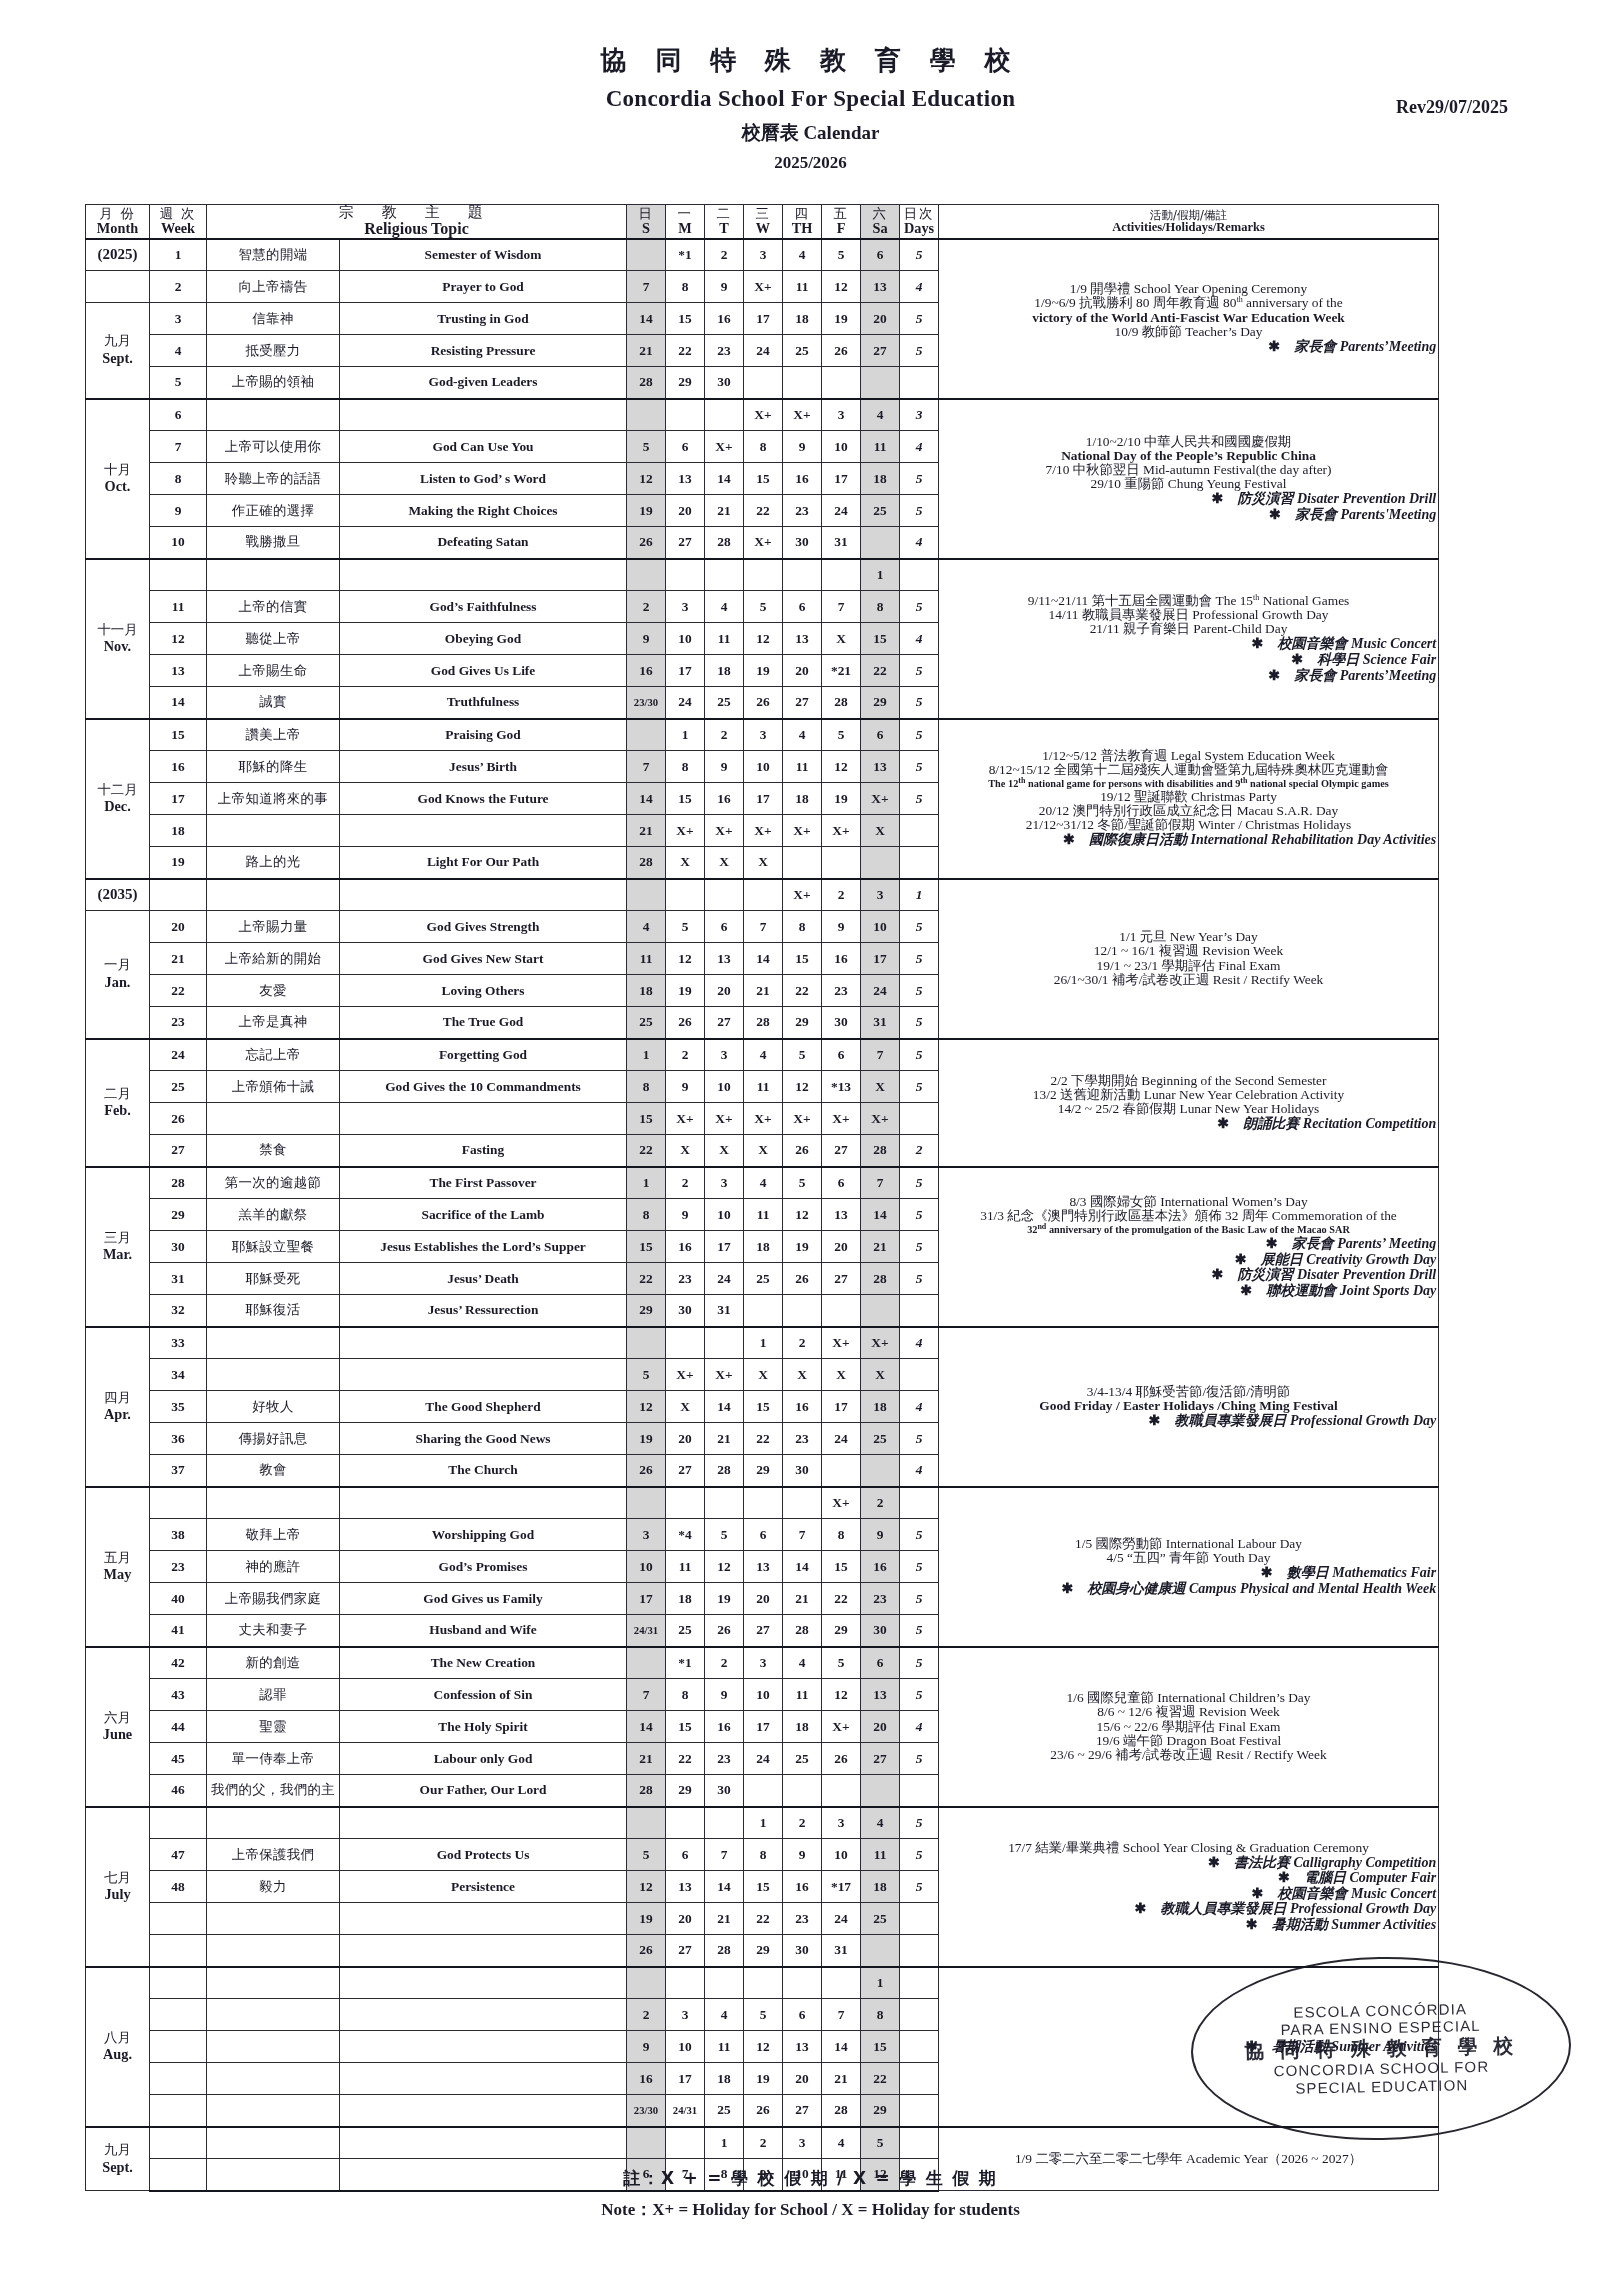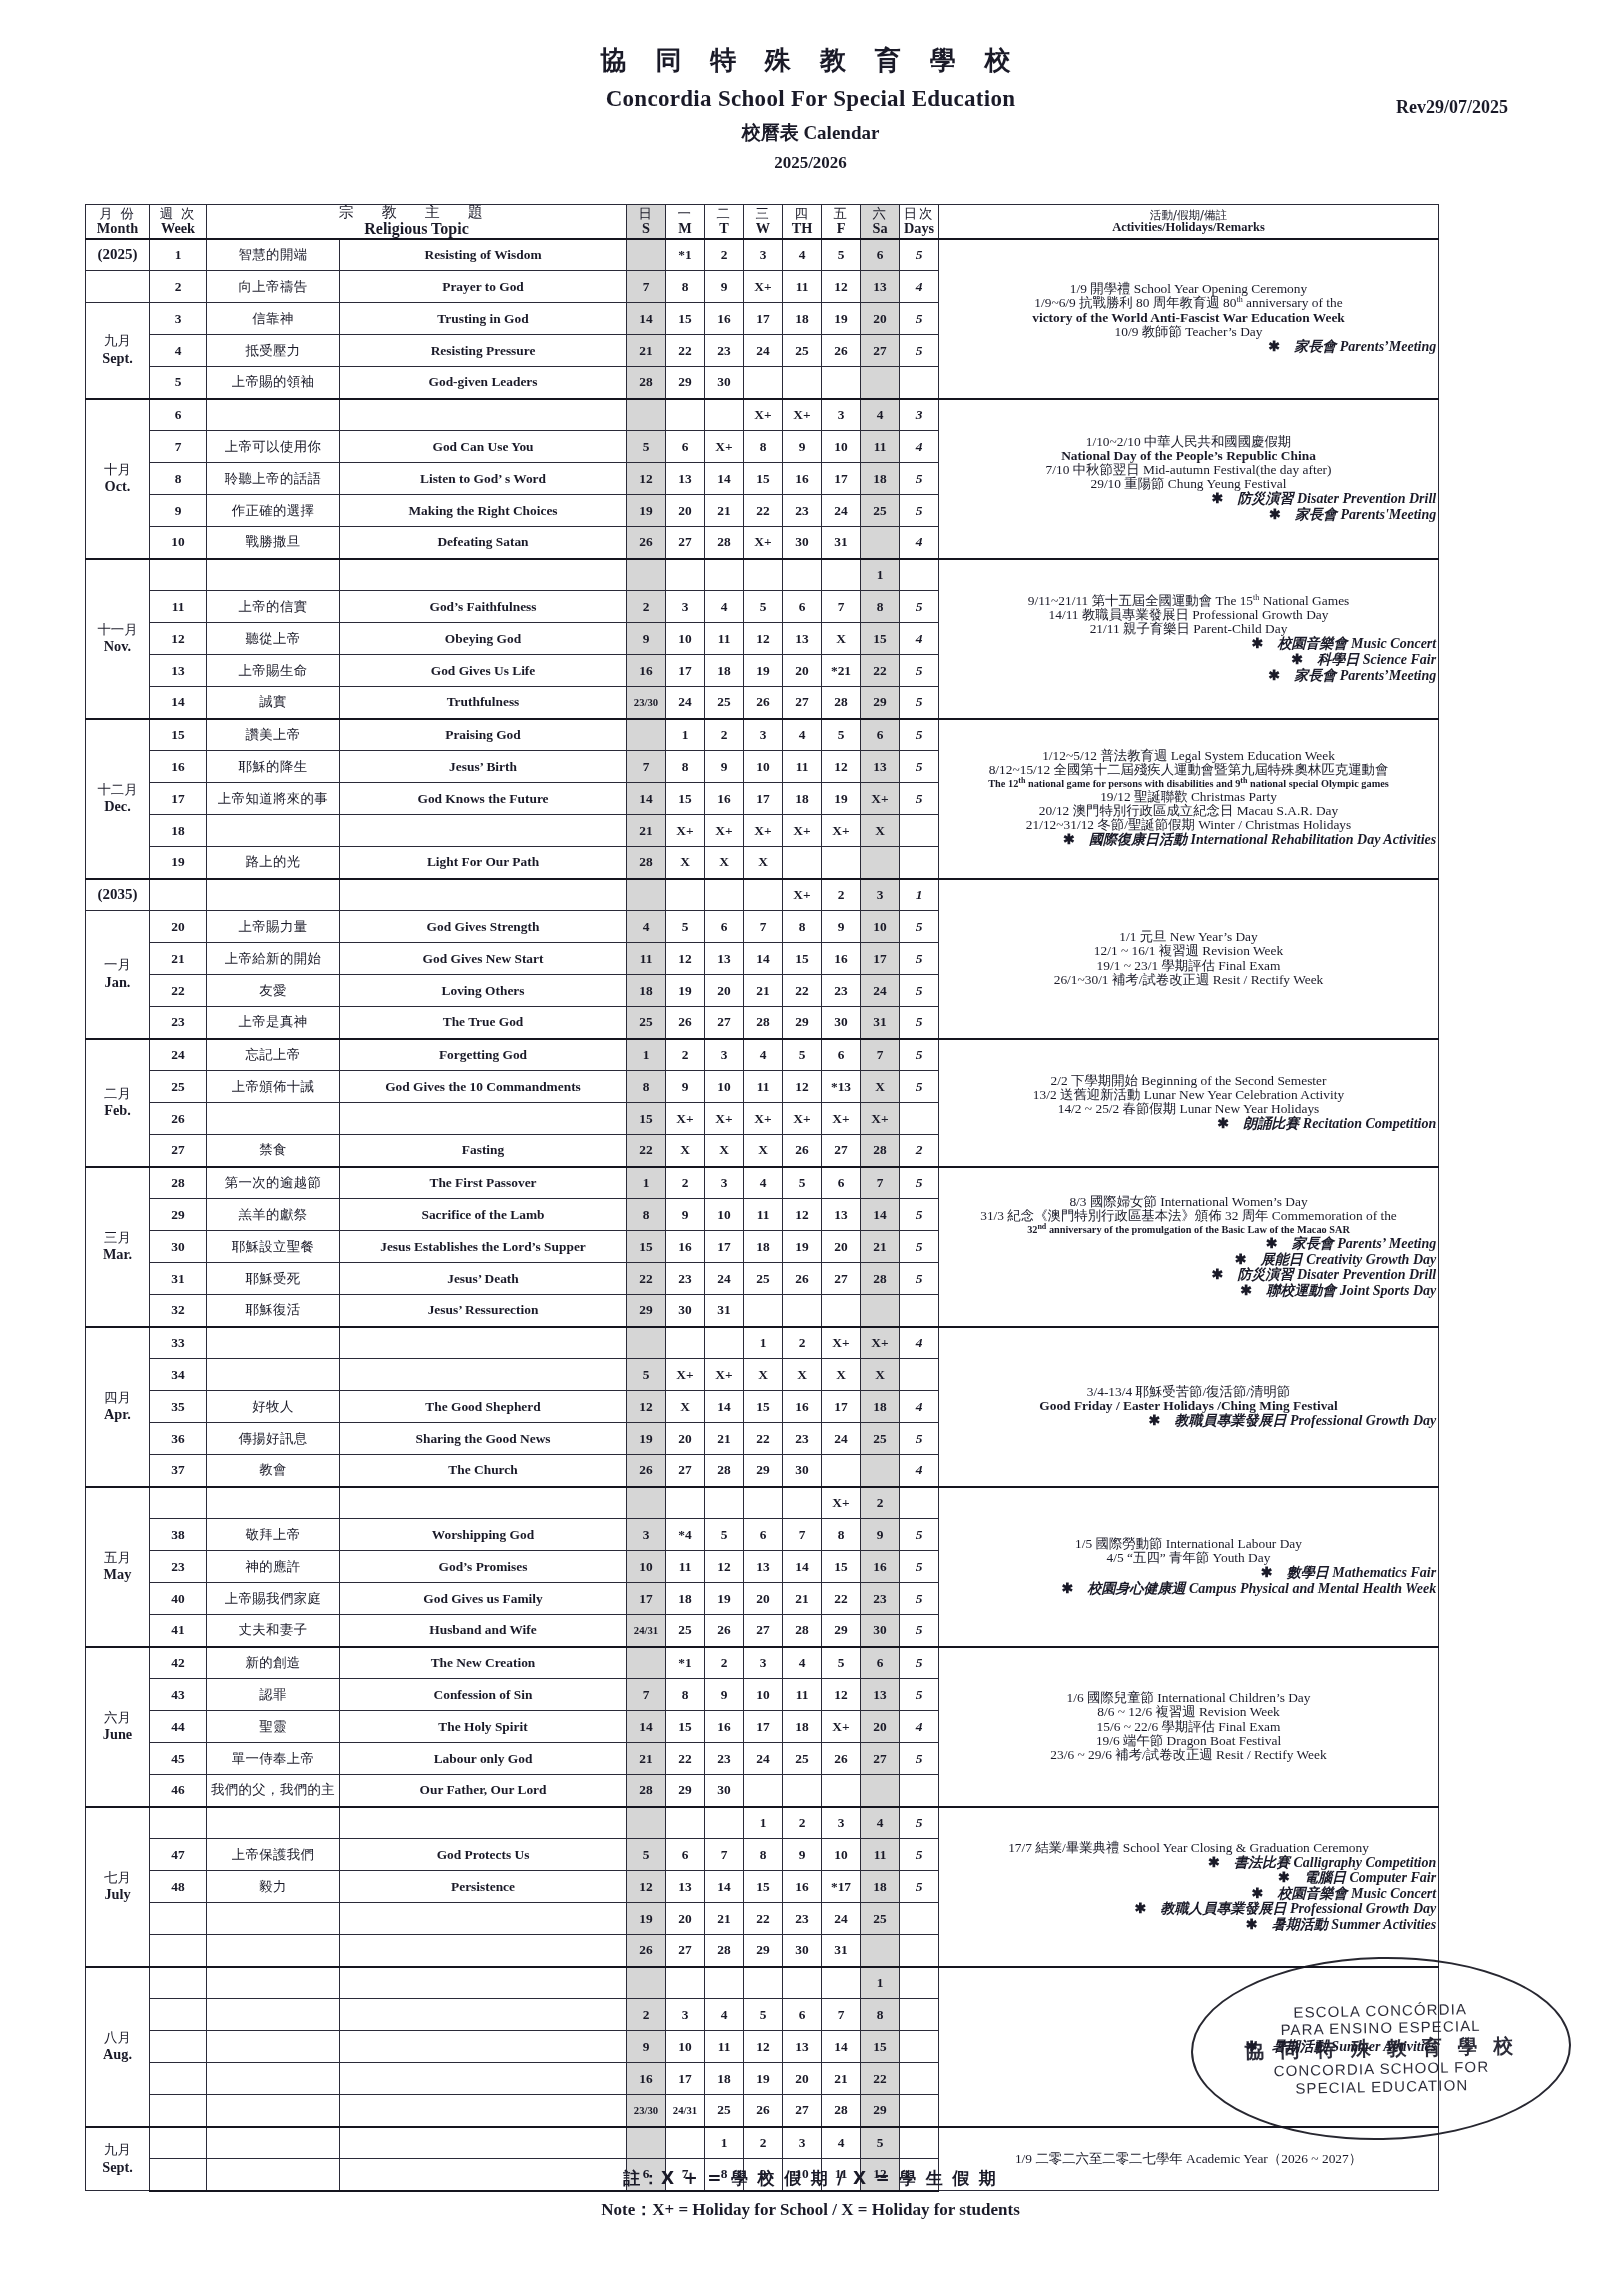--- a/index.html
+++ b/index.html
@@ -191,21 +191,21 @@
           <span class="l1">活動/假期/備註</span>
           <span class="l2">Activities/Holidays/Remarks</span>
         </th>
       </tr>
     </thead>
     <tbody id="cal-body">
         <tr class="blk-top">
           <td class="month yr">(2025)</td>
           <td class="wk">1</td>
           <td class="cn">智慧的開端</td>
-          <td class="en">Resisting of Wisdom</td>
+          <td class="en">Semester of Wisdom</td>
           <td class="d sun"></td>
           <td class="d ">*1</td>
           <td class="d ">2</td>
           <td class="d ">3</td>
           <td class="d ">4</td>
           <td class="d ">5</td>
           <td class="d sat">6</td>
           <td class="dn">5</td>
           <td class="rem" rowspan="5">
             <span class="r-line">1/9  開學禮  School Year Opening Ceremony</span>

